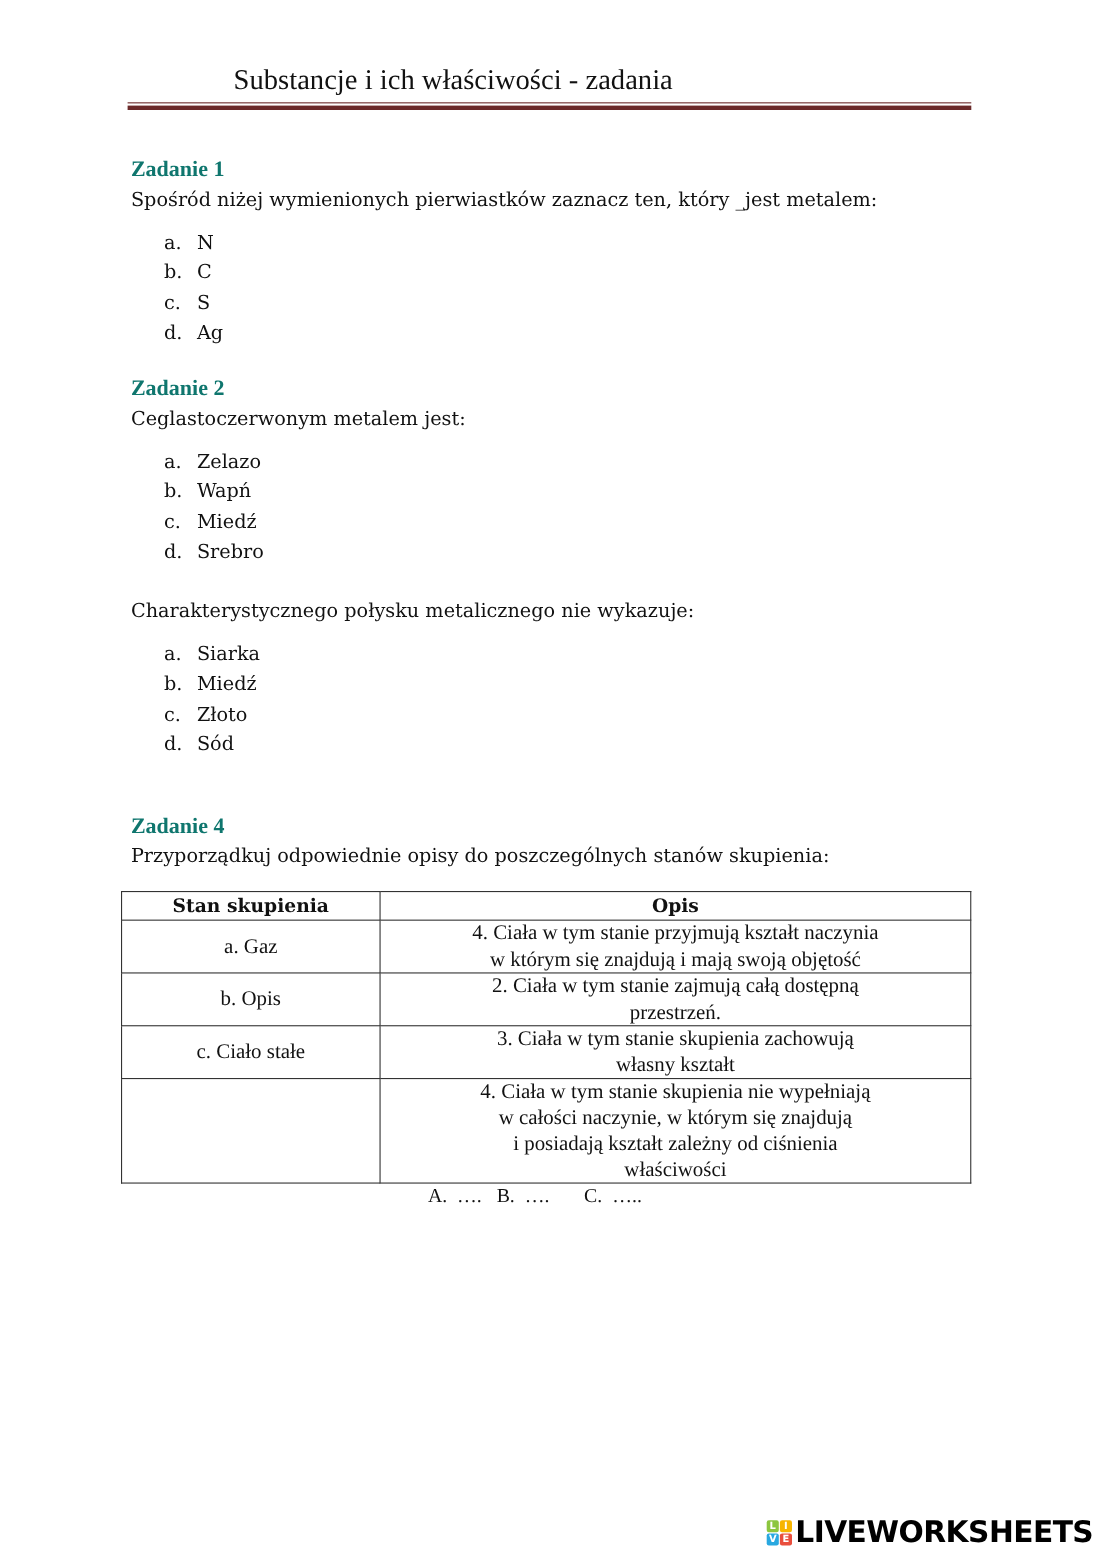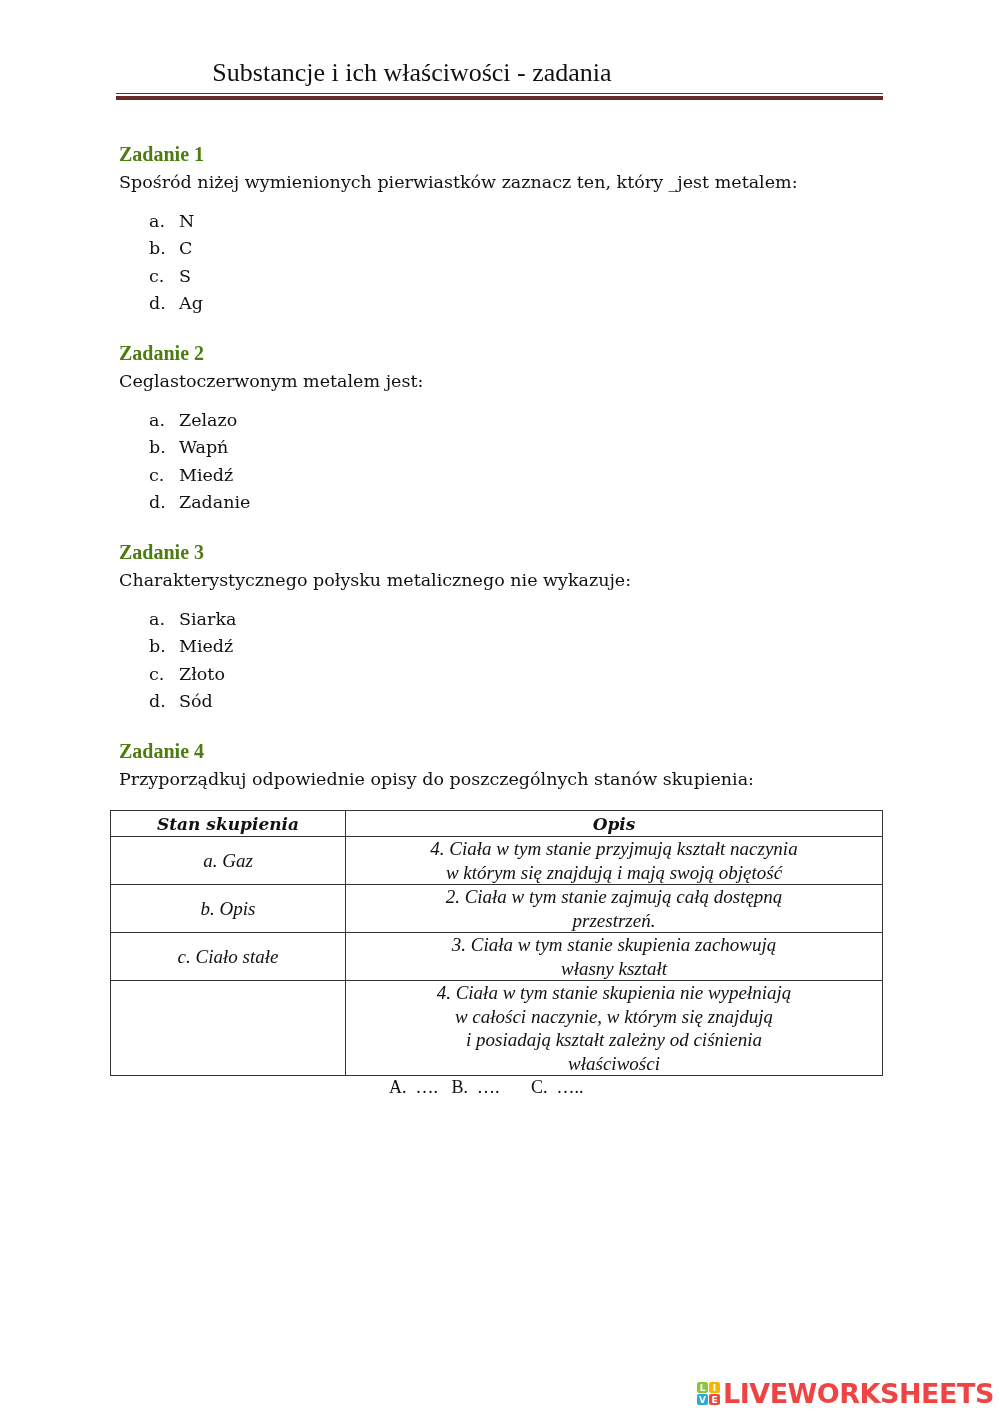--- a/index.html
+++ b/index.html
@@ -3,40 +3,40 @@
 <meta charset="utf-8">
 <style>
   html, body { margin: 0; padding: 0; background: #ffffff; }
   body { width: 1000px; height: 1413px; position: relative; overflow: hidden;
          font-family: "DejaVu Serif", "Liberation Serif", serif; color: #111; }
   .page-title { position: absolute; left: 0; width: 824px; top: 58px; text-align: center;
          font-family: "Liberation Serif", serif; font-size: 26px; color: #111; letter-spacing: 0px; }
   .rule-thin { position: absolute; left: 116px; width: 767px; top: 93px; height: 1px; background: #6b2a2a; }
   .rule-thick { position: absolute; left: 116px; width: 767px; top: 96px; height: 4px; background: #6b2a2a; }
   .task { position: absolute; left: 119px; }
-  .task-heading { font-family: "Liberation Serif", serif; font-weight: bold; color: #4d7c0f;
+  .task-heading { font-family: "Liberation Serif", serif; font-weight: bold; color: #0f766e;
          font-size: 20px; line-height: 24px; }
   .task-question { font-family: "DejaVu Serif", serif; font-size: 17.5px; line-height: 24px; margin-top: 4px; }
   .options { list-style: none; margin: 14px 0 0 0; padding: 0 0 0 30px; }
   .option { font-size: 17.5px; line-height: 27.3px; display: flex; }
   .option .letter { width: 30px; }
   table.match { position: absolute; left: 110px; top: 810px; width: 773px; border-collapse: collapse;
-         font-family: "Liberation Serif", serif; font-size: 19px; font-style: italic; }
+         font-family: "Liberation Serif", serif; font-size: 19px; }
   table.match th, table.match td { border: 1px solid #333; padding: 0; text-align: center; vertical-align: middle; }
   table.match th { font-family: "DejaVu Serif", serif; font-weight: bold; font-size: 17px; height: 25px; }
   .col1 { width: 234px; }
   .state-cell { line-height: 24px; }
   .desc-cell { line-height: 23.5px; padding: 0 6px; }
   .r1 { height: 48px; } .r2 { height: 48px; } .r3 { height: 47px; } .r4 { height: 95px; }
   .answers { position: absolute; left: 389px; top: 1077px; font-family: "Liberation Serif", serif; font-size: 18px; white-space: pre; }
   .logo { position: absolute; left: 697px; top: 1378px; display: flex; align-items: center; }
   .logo-grid { display: grid; grid-template-columns: 11px 11px; grid-template-rows: 11px 11px; gap: 1px; margin-right: 3px; }
   .logo-grid span { font-family: "DejaVu Sans", sans-serif; font-size: 9px; font-weight: bold; color: #fff;
          display: flex; align-items: center; justify-content: center; border-radius: 2px; }
-  .logo-text { font-family: "DejaVu Sans", sans-serif; font-weight: bold; font-size: 27px; color: #ef4444; letter-spacing: -0.5px; }
+  .logo-text { font-family: "DejaVu Sans", sans-serif; font-weight: bold; font-size: 27px; color: #000000; letter-spacing: -0.5px; }
 </style>
 </head>
 <body>
 
 <div class="page-title">Substancje i ich właściwości - zadania</div>
 <div class="rule-thin"></div>
 <div class="rule-thick"></div>
 
 <div class="task" style="top:142px;">
   <div class="task-heading">Zadanie 1</div>
@@ -72,27 +72,26 @@
     <li class="option">
         <span class="letter">b.</span>
         <span>Wapń</span>
       </li>
     <li class="option">
         <span class="letter">c.</span>
         <span>Miedź</span>
       </li>
     <li class="option">
         <span class="letter">d.</span>
-        <span>Zadanie</span>
+        <span>Srebro</span>
       </li>
   </ul>
 </div>
 
 <div class="task" style="top:540px;">
-  <div class="task-heading">Zadanie 3</div>
   <div class="task-question">Charakterystycznego połysku metalicznego nie wykazuje:</div>
   <ul class="options">
     <li class="option">
         <span class="letter">a.</span>
         <span>Siarka</span>
       </li>
     <li class="option">
         <span class="letter">b.</span>
         <span>Miedź</span>
       </li>

